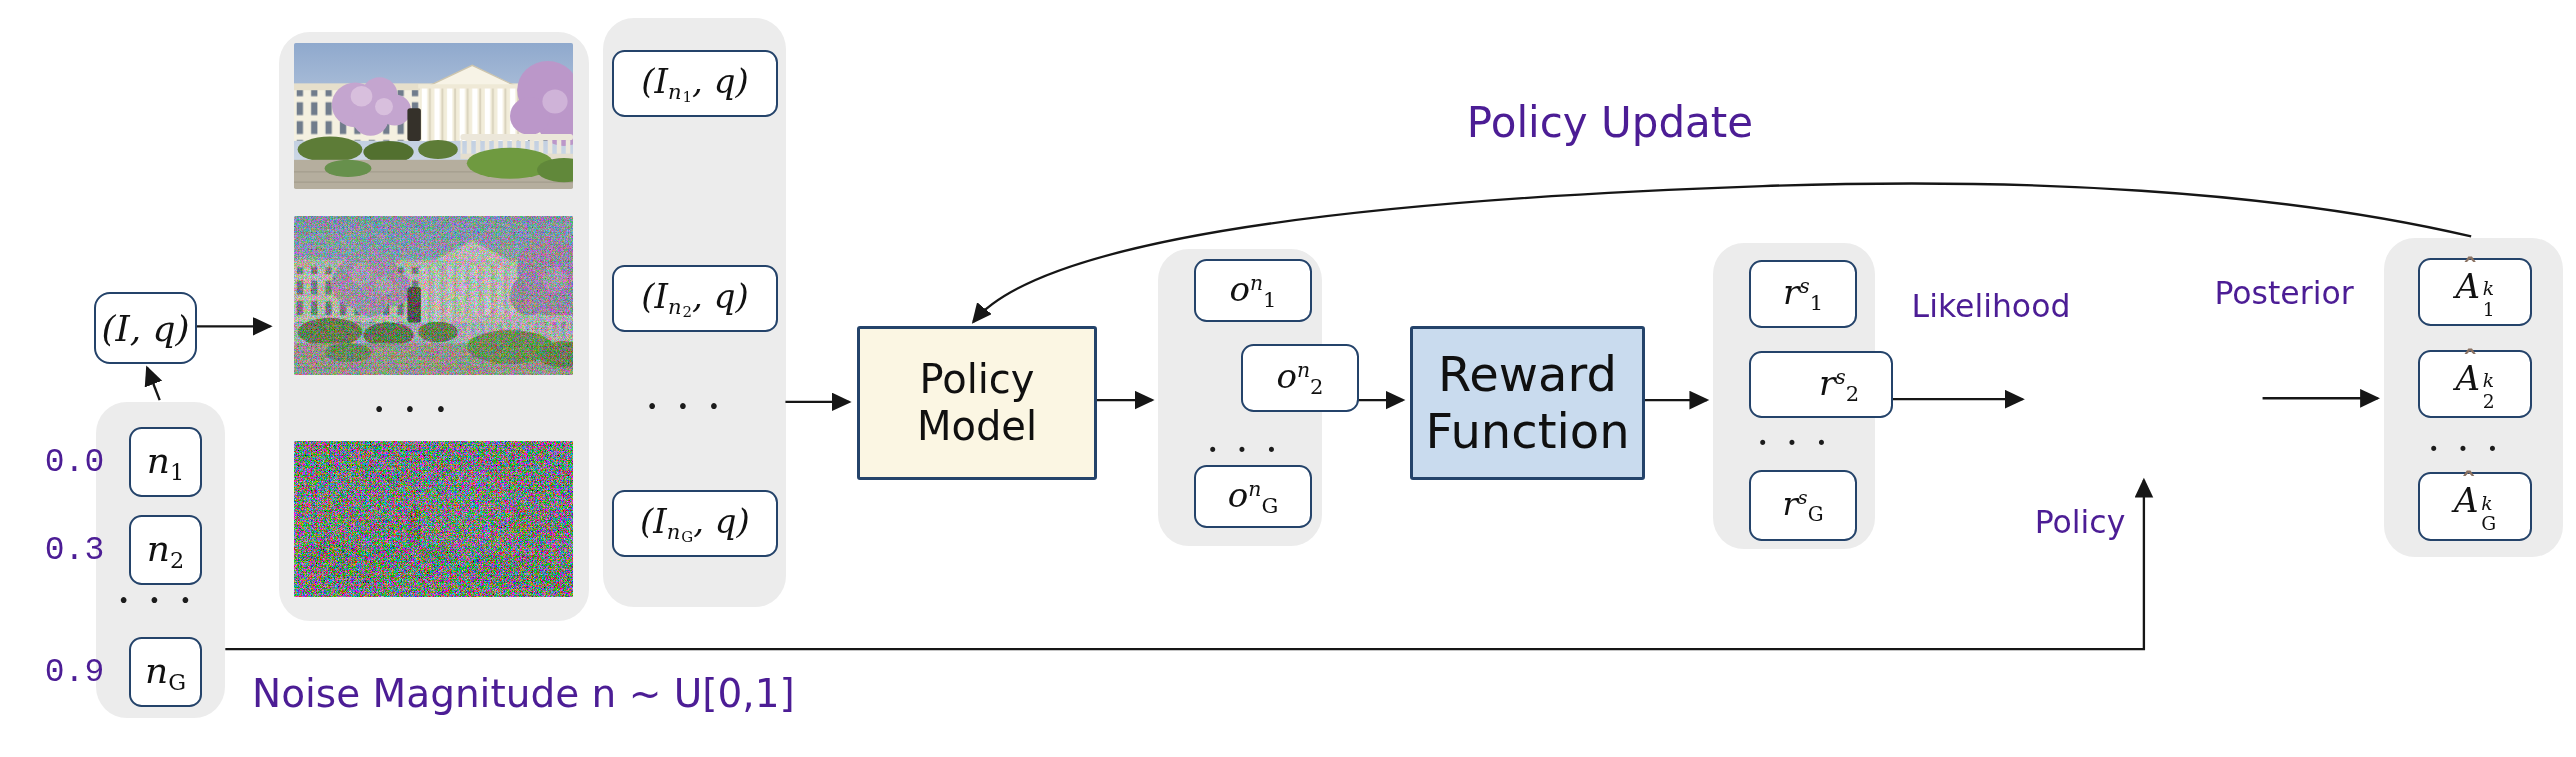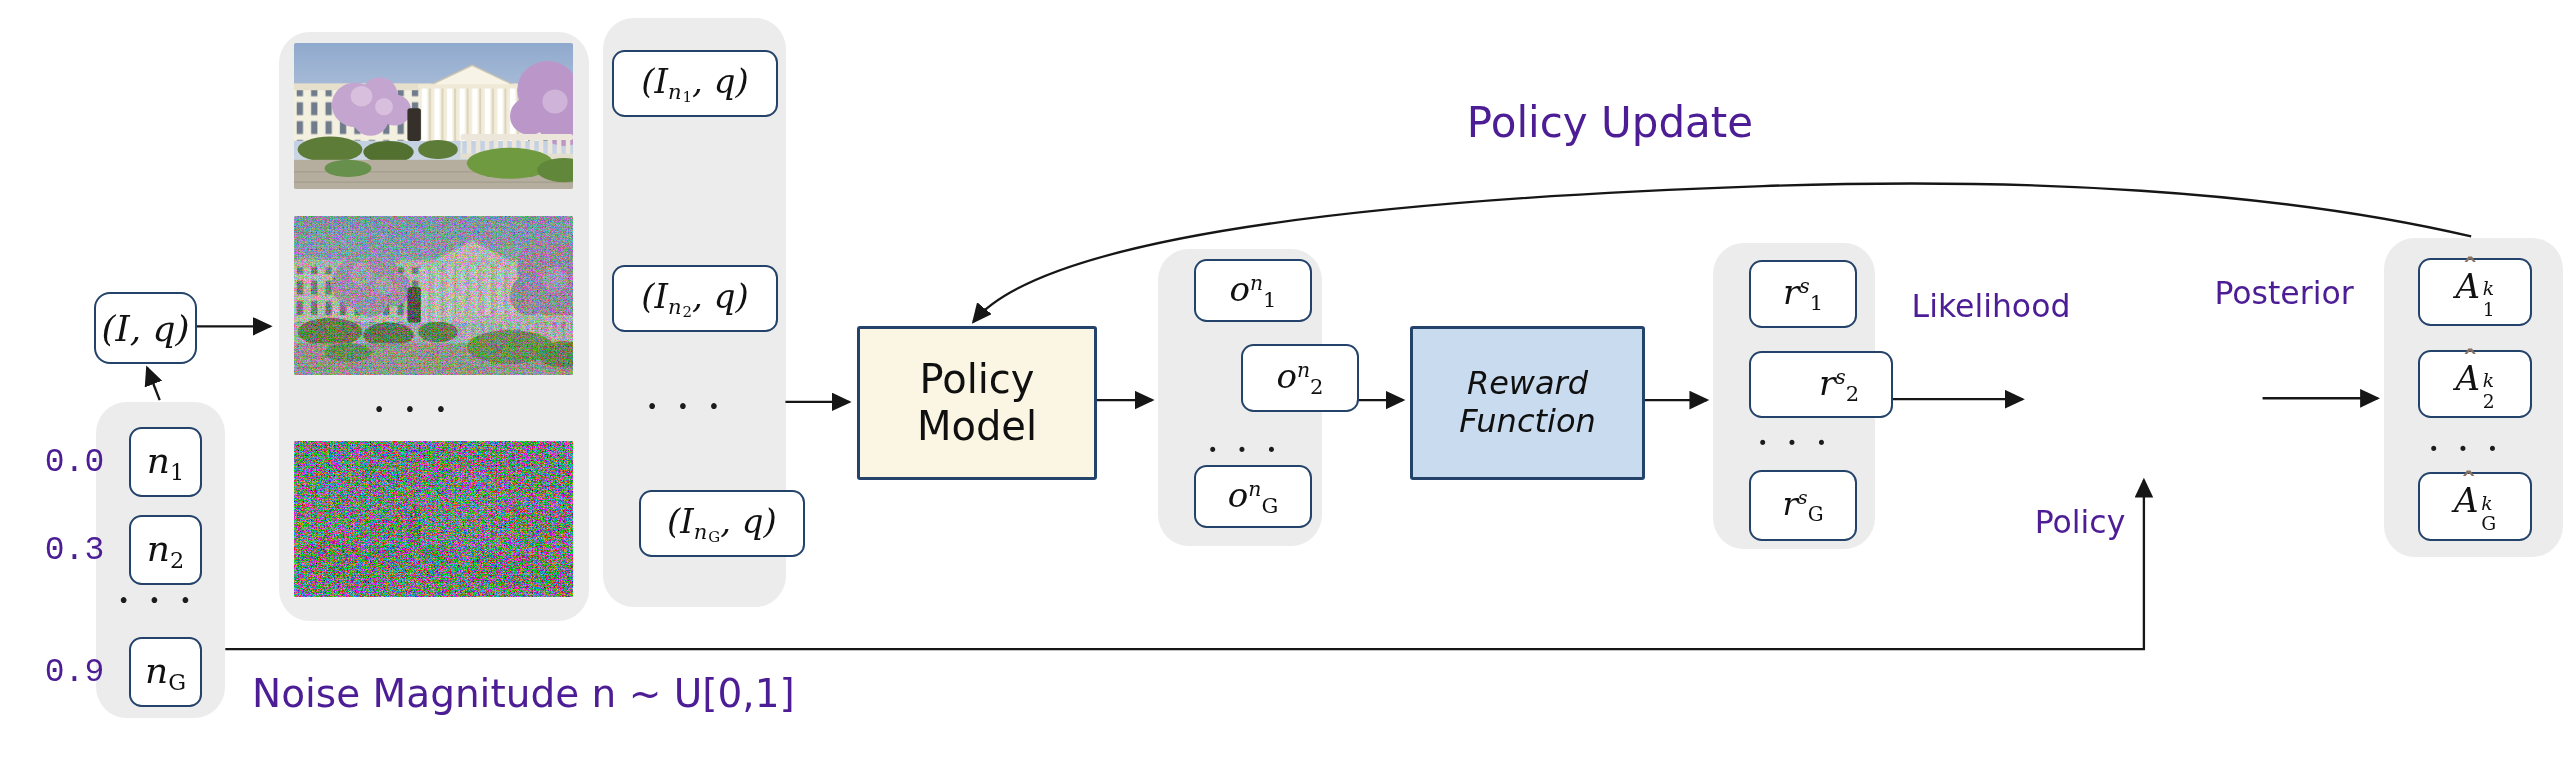--- a/index.html
+++ b/index.html
@@ -176,38 +176,38 @@
     <rect width="310" height="170" filter="url(#nz)" opacity="0.93"></rect>
   </svg>
 
   <div class="wbox" style="left:612px;top:50px;width:162px;height:63px;">
       <span class="math" style="font-size:34px"><span class="m-n">(I</span><span class="m-sub">n</span><span class="m-ss">1</span><span class="m-n">, q)</span></span>
     </div>
   <div class="wbox" style="left:612px;top:265px;width:162px;height:63px;">
       <span class="math" style="font-size:34px"><span class="m-n">(I</span><span class="m-sub">n</span><span class="m-ss">2</span><span class="m-n">, q)</span></span>
     </div>
   <div class="dots" style="left:639px;top:380px;width:108px;height:36px;">...</div>
-  <div class="wbox" style="left:612px;top:490px;width:162px;height:63px;margin-left:27px;">
+  <div class="wbox" style="left:612px;top:490px;width:162px;height:63px;">
       <span class="math" style="font-size:34px"><span class="m-n">(I</span><span class="m-sub">n</span><span class="m-ss">G</span><span class="m-n">, q)</span></span>
     </div>
 
   <div class="bigbox" style="left:857px;top:326px;width:234px;height:148px;background:var(--c-policy_fill,#fbf6e3);font-size:40px;">Policy Model</div>
 
   <div class="wbox" style="left:1194px;top:259px;width:114px;height:59px;">
       <span class="math" style="font-size:34px"><span class="m-n">o</span><span class="m-sup">n</span><span class="m-subd">1</span></span>
     </div>
   <div class="wbox" style="left:1194px;top:344px;width:114px;height:64px;margin-left:47px;">
       <span class="math" style="font-size:34px"><span class="m-n">o</span><span class="m-sup">n</span><span class="m-subd">2</span></span>
     </div>
   <div class="dots" style="left:1198px;top:426px;width:108px;height:32px;font-size:27px;">...</div>
   <div class="wbox" style="left:1194px;top:465px;width:114px;height:59px;">
       <span class="math" style="font-size:34px"><span class="m-n">o</span><span class="m-sup">n</span><span class="m-subd">G</span></span>
     </div>
 
-  <div class="bigbox" style="left:1410px;top:326px;width:229px;height:148px;background:var(--c-reward_fill,#c9dbee);font-size:32px;font-style:italic;">Reward Function</div>
+  <div class="bigbox" style="left:1410px;top:326px;width:229px;height:148px;background:var(--c-reward_fill,#c9dbee);font-size:48px;">Reward Function</div>
 
   <div class="wbox" style="left:1749px;top:260px;width:104px;height:64px;">
       <span class="math" style="font-size:34px"><span class="m-n">r</span><span class="m-sup">s</span><span class="m-subd">1</span></span>
     </div>
   <div class="wbox" style="left:1749px;top:351px;width:104px;height:63px;padding-left:36px;">
       <span class="math" style="font-size:34px"><span class="m-n">r</span><span class="m-sup">s</span><span class="m-subd">2</span></span>
     </div>
   <div class="dots" style="left:1748px;top:419px;width:108px;height:32px;font-size:27px;">...</div>
   <div class="wbox" style="left:1749px;top:470px;width:104px;height:67px;">
       <span class="math" style="font-size:32px"><span class="m-n">r</span><span class="m-sup">s</span><span class="m-subd">G</span></span>

